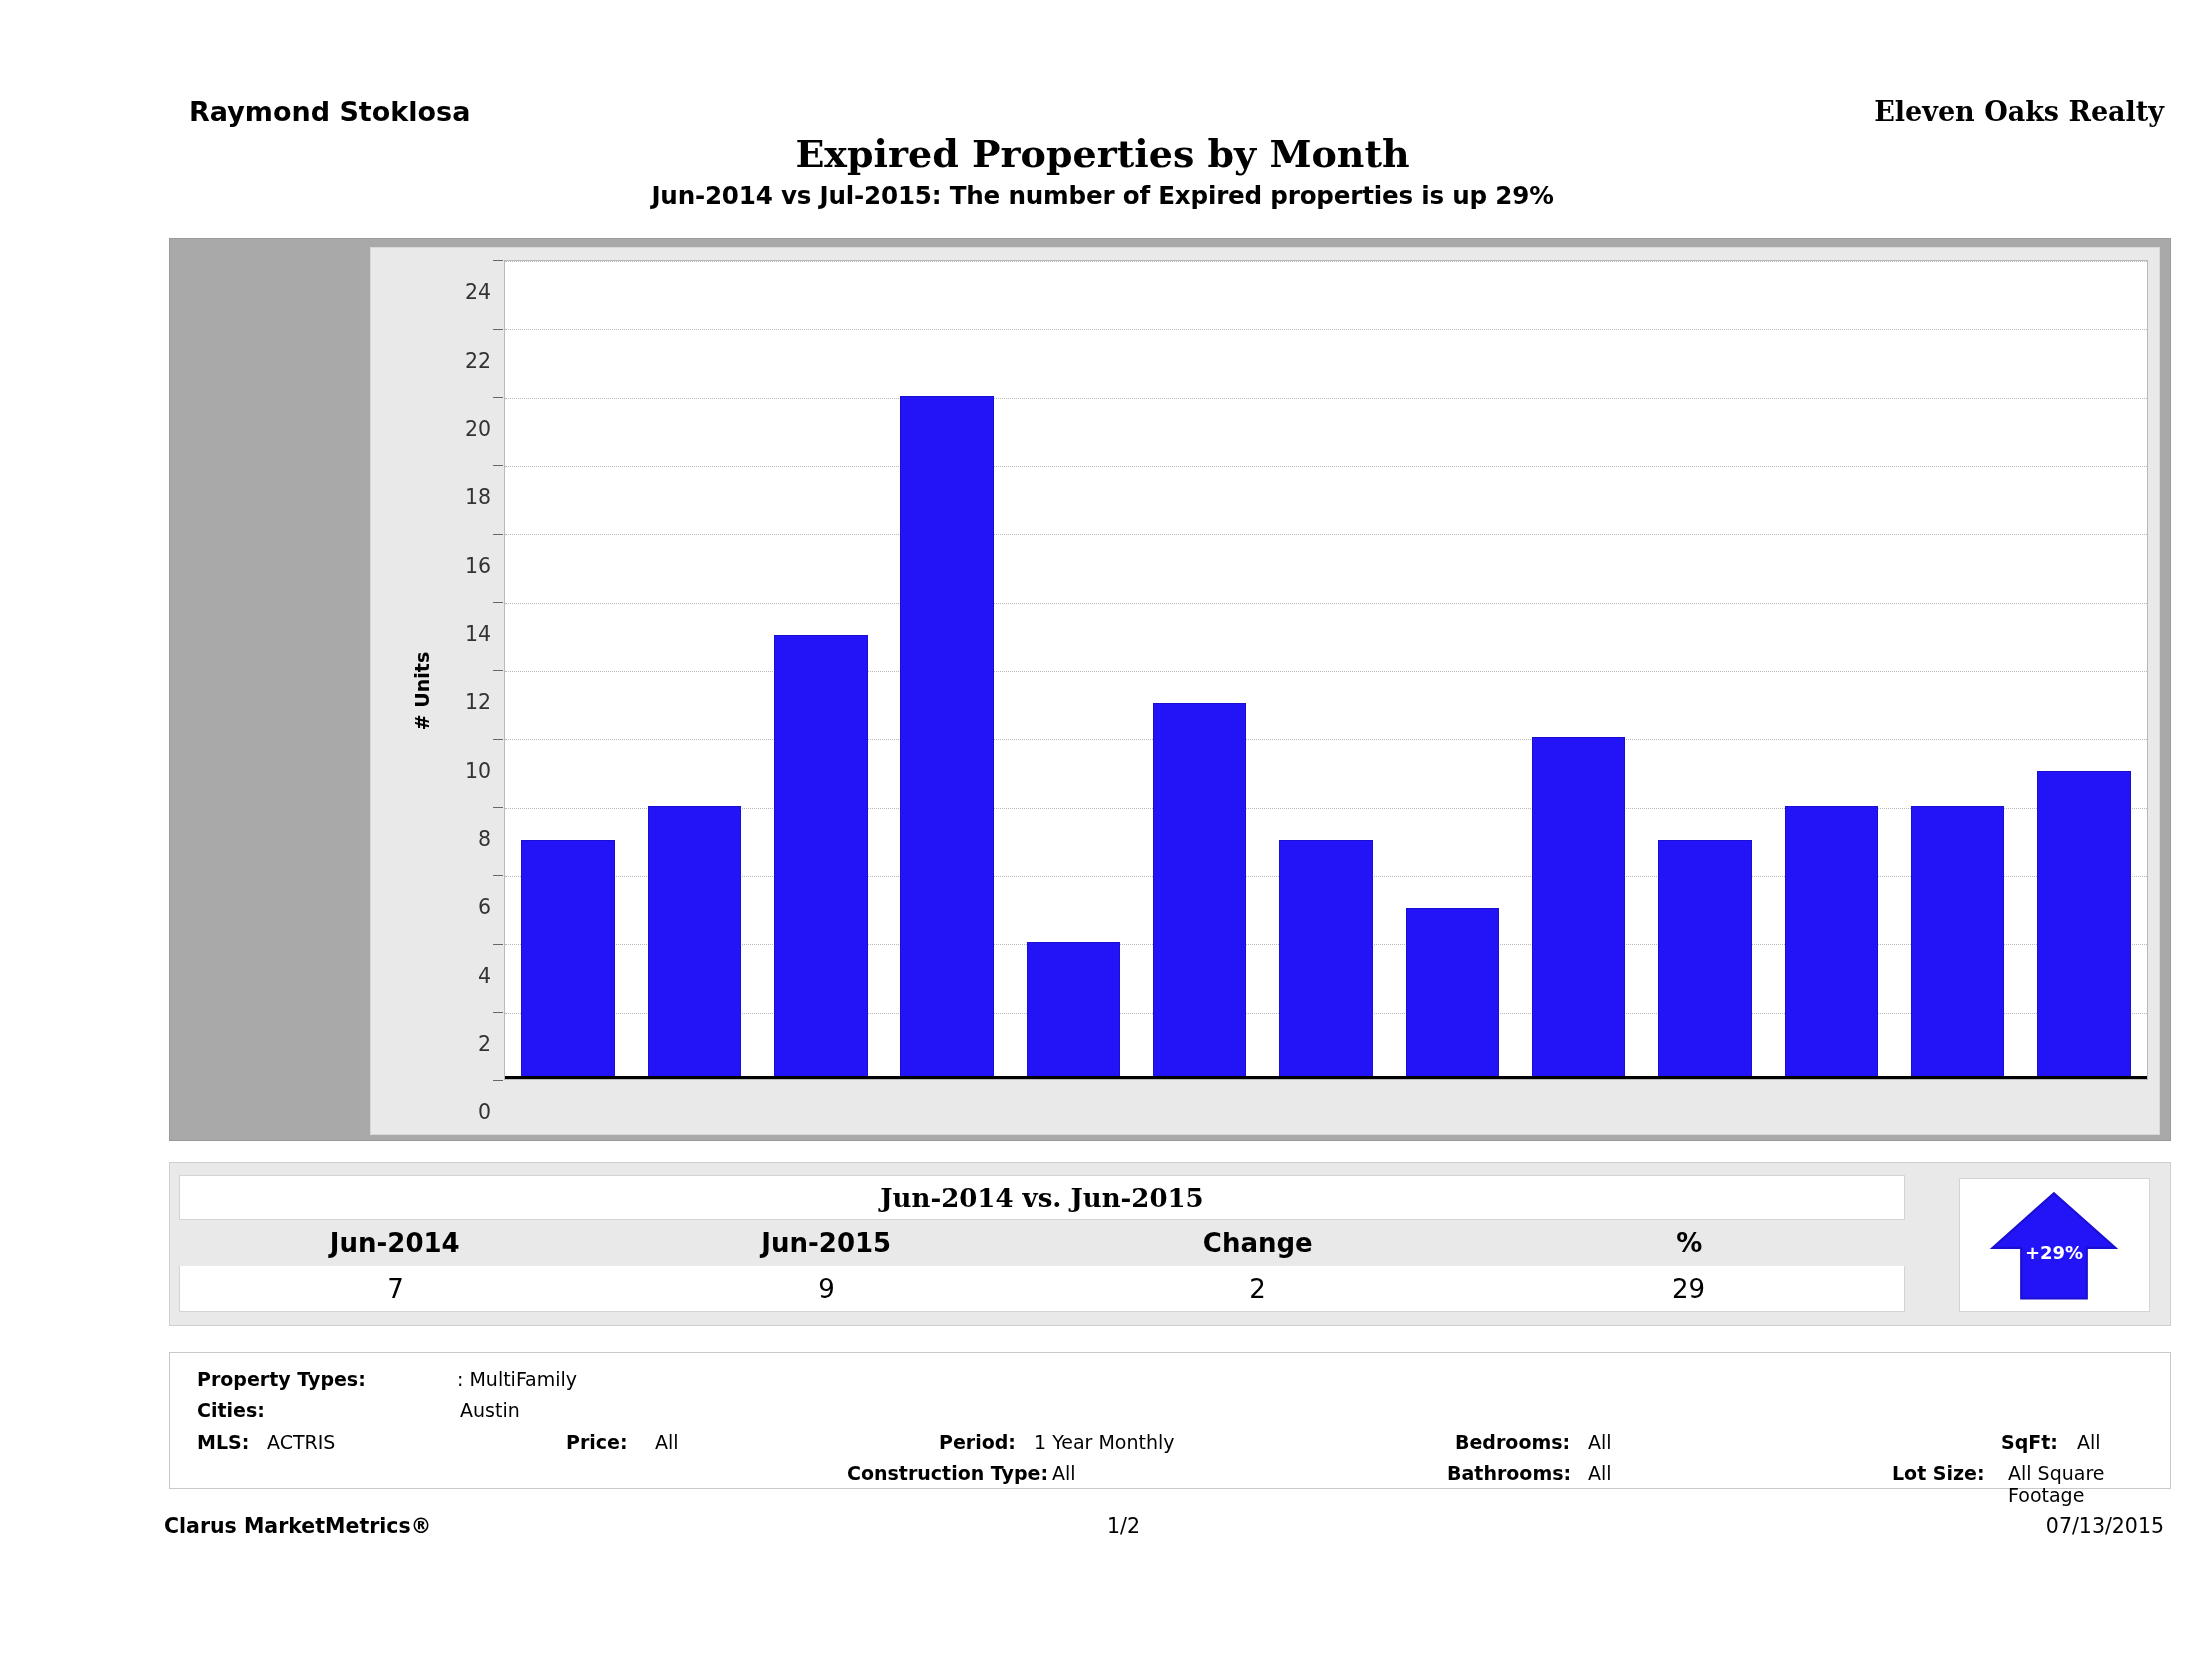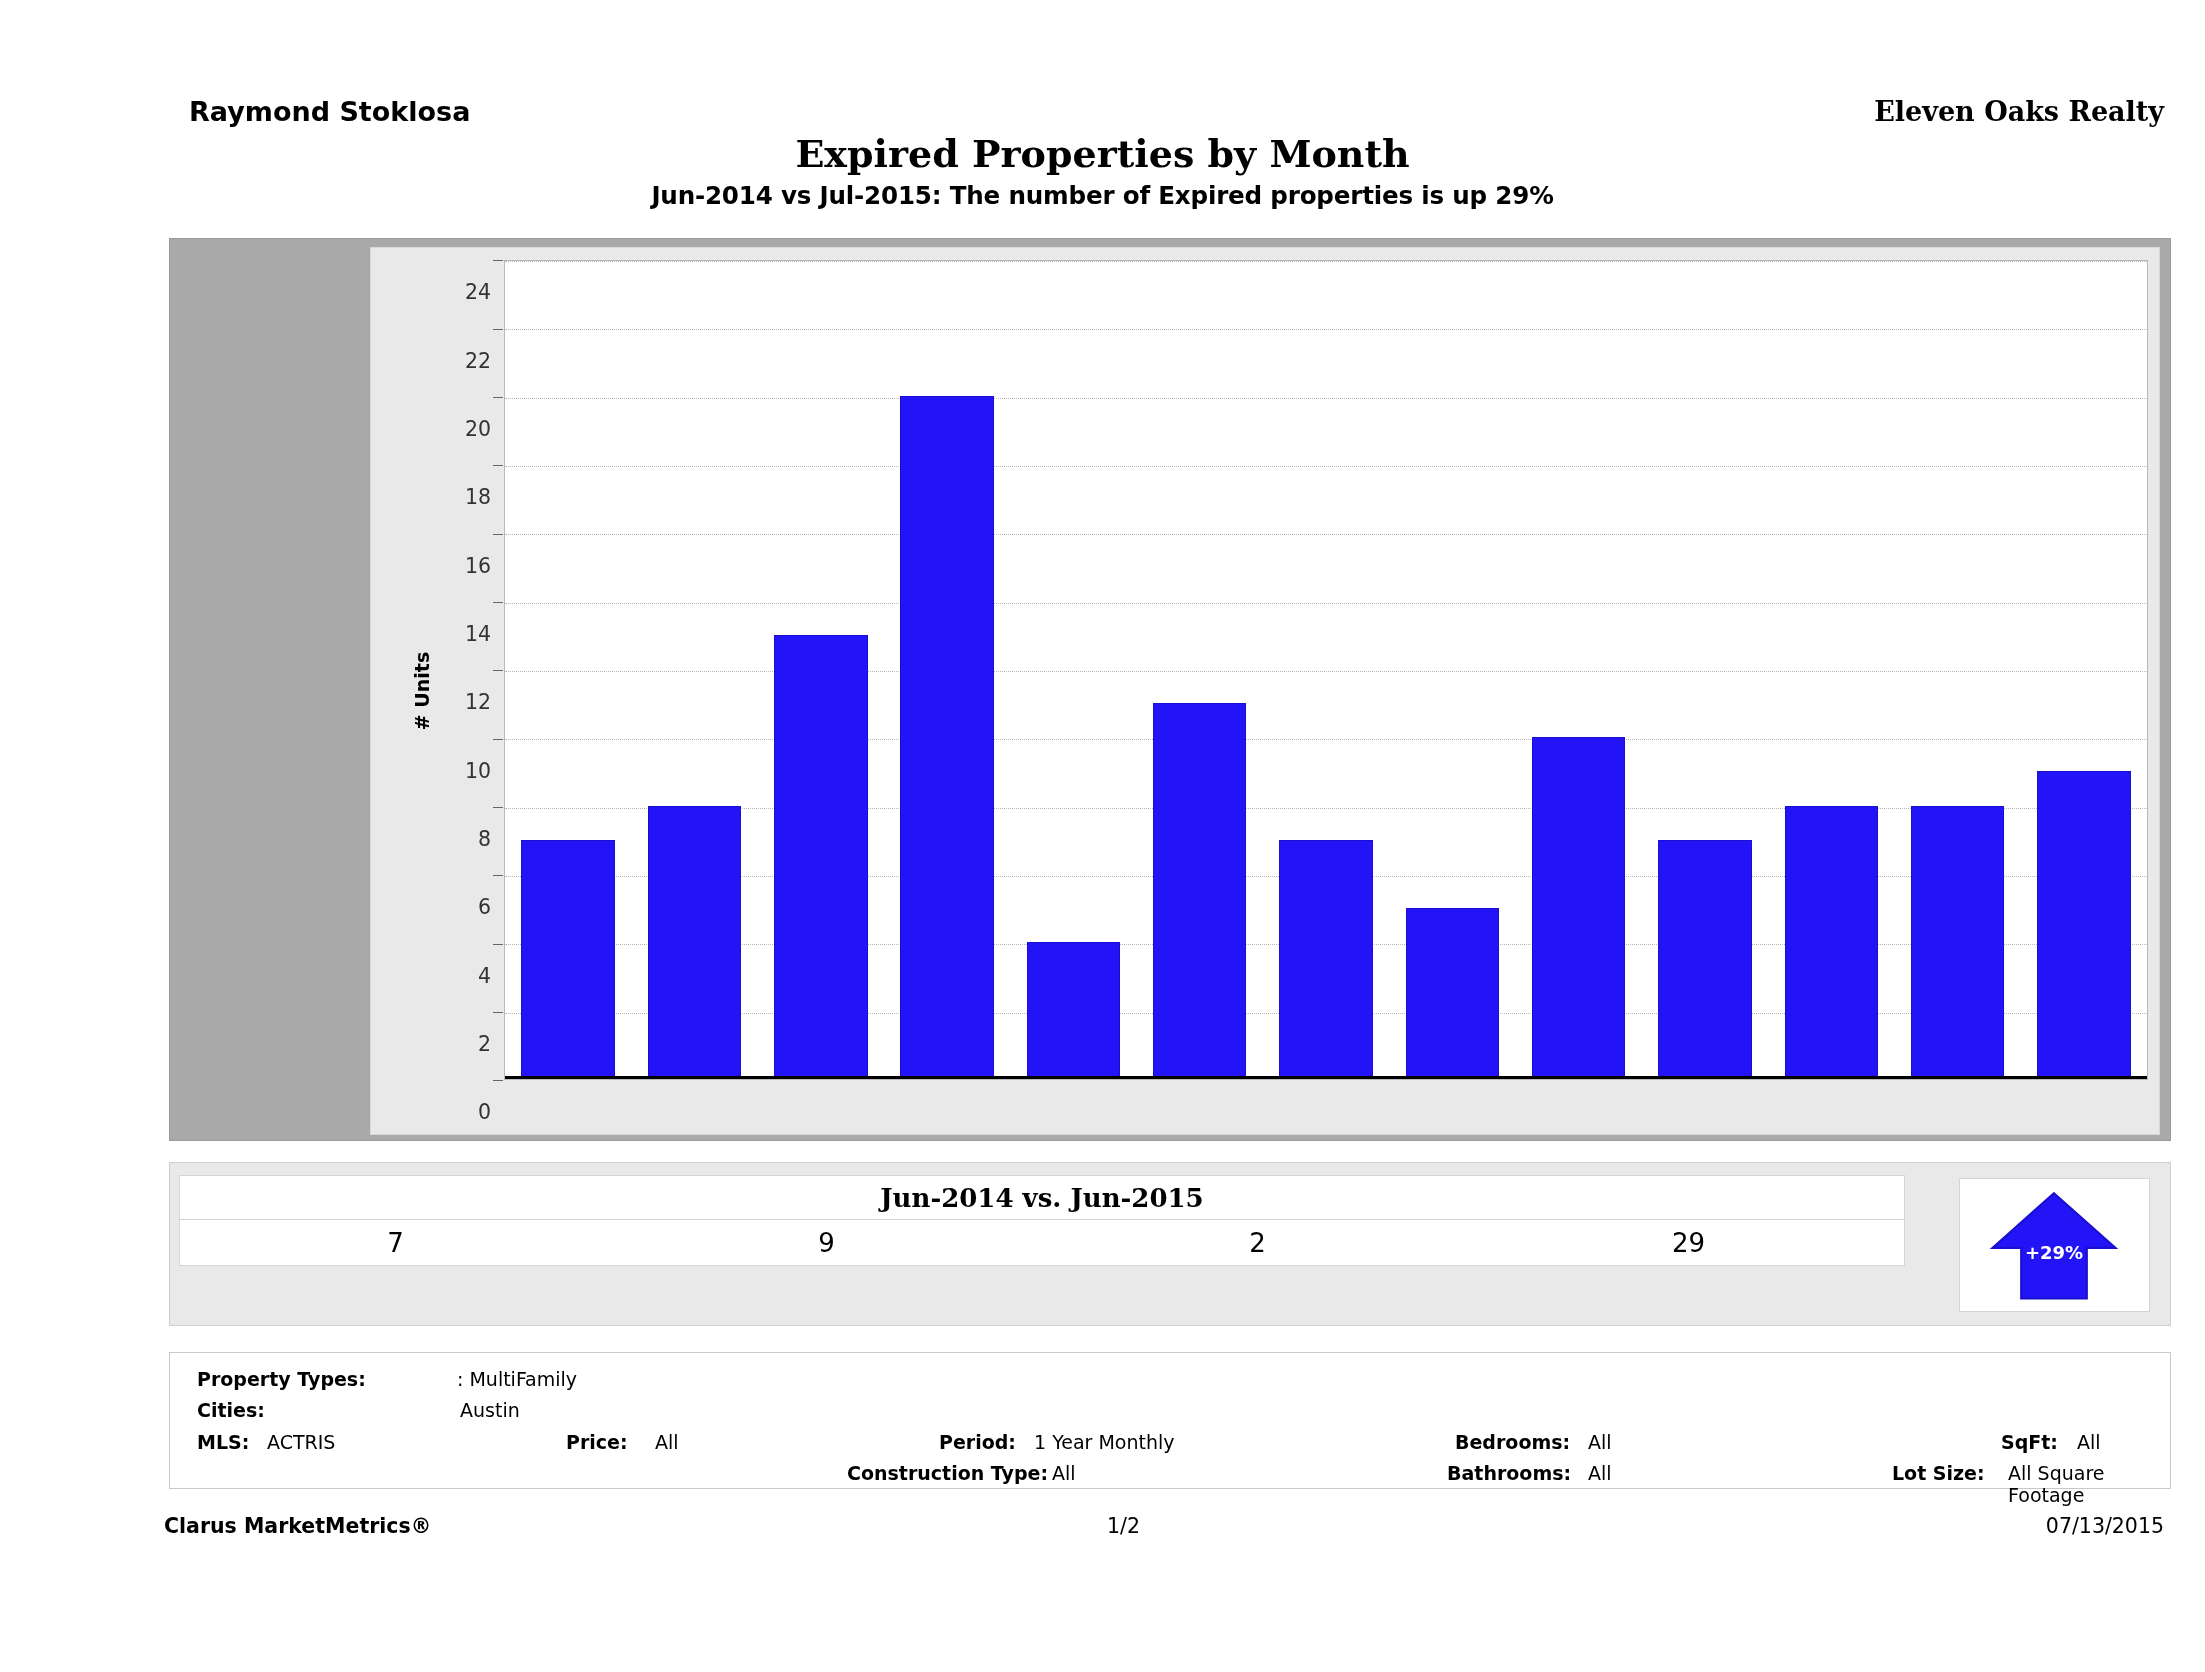--- a/index.html
+++ b/index.html
@@ -370,20 +370,26 @@
             </div>
           </div>
         <div class="axis-baseline"></div>
       </div>
     </div>
   </div>
 
   <div class="summary">
     <div class="summary-table">
       <div class="sum-title">Jun-2014 vs. Jun-2015</div>
+      <div class="sum-row sum-head" id="sum-head">
+          <div class="cell">Jun-2014</div>
+          <div class="cell">Jun-2015</div>
+          <div class="cell">Change</div>
+          <div class="cell">%</div>
+        </div>
       <div class="sum-row sum-vals" id="sum-vals">
           <div class="cell">7</div>
           <div class="cell">9</div>
           <div class="cell">2</div>
           <div class="cell">29</div>
         </div>
     </div>
     <div class="arrow-box">
       <div class="arrow-wrap">
         <svg width="130" height="113" viewBox="0 0 190 165" aria-hidden="true">

